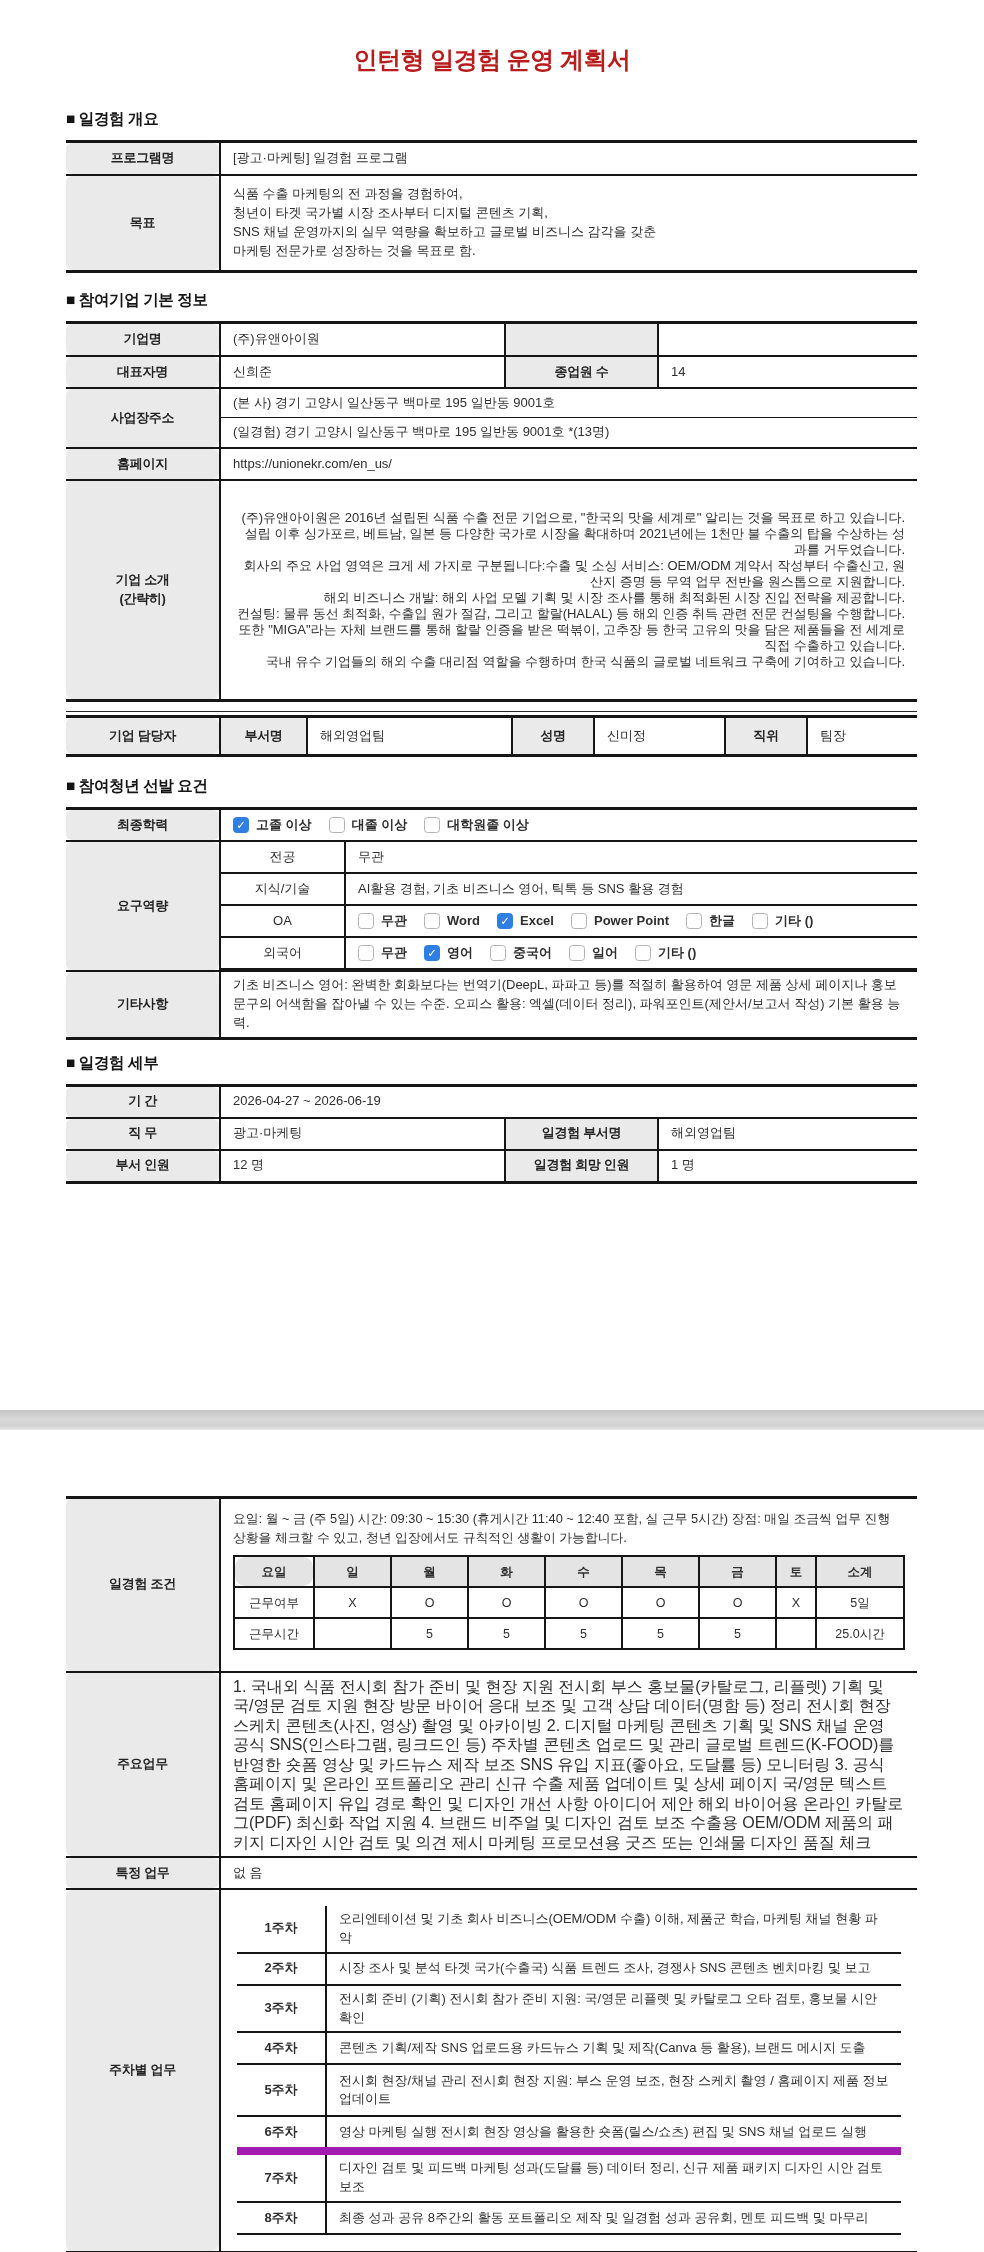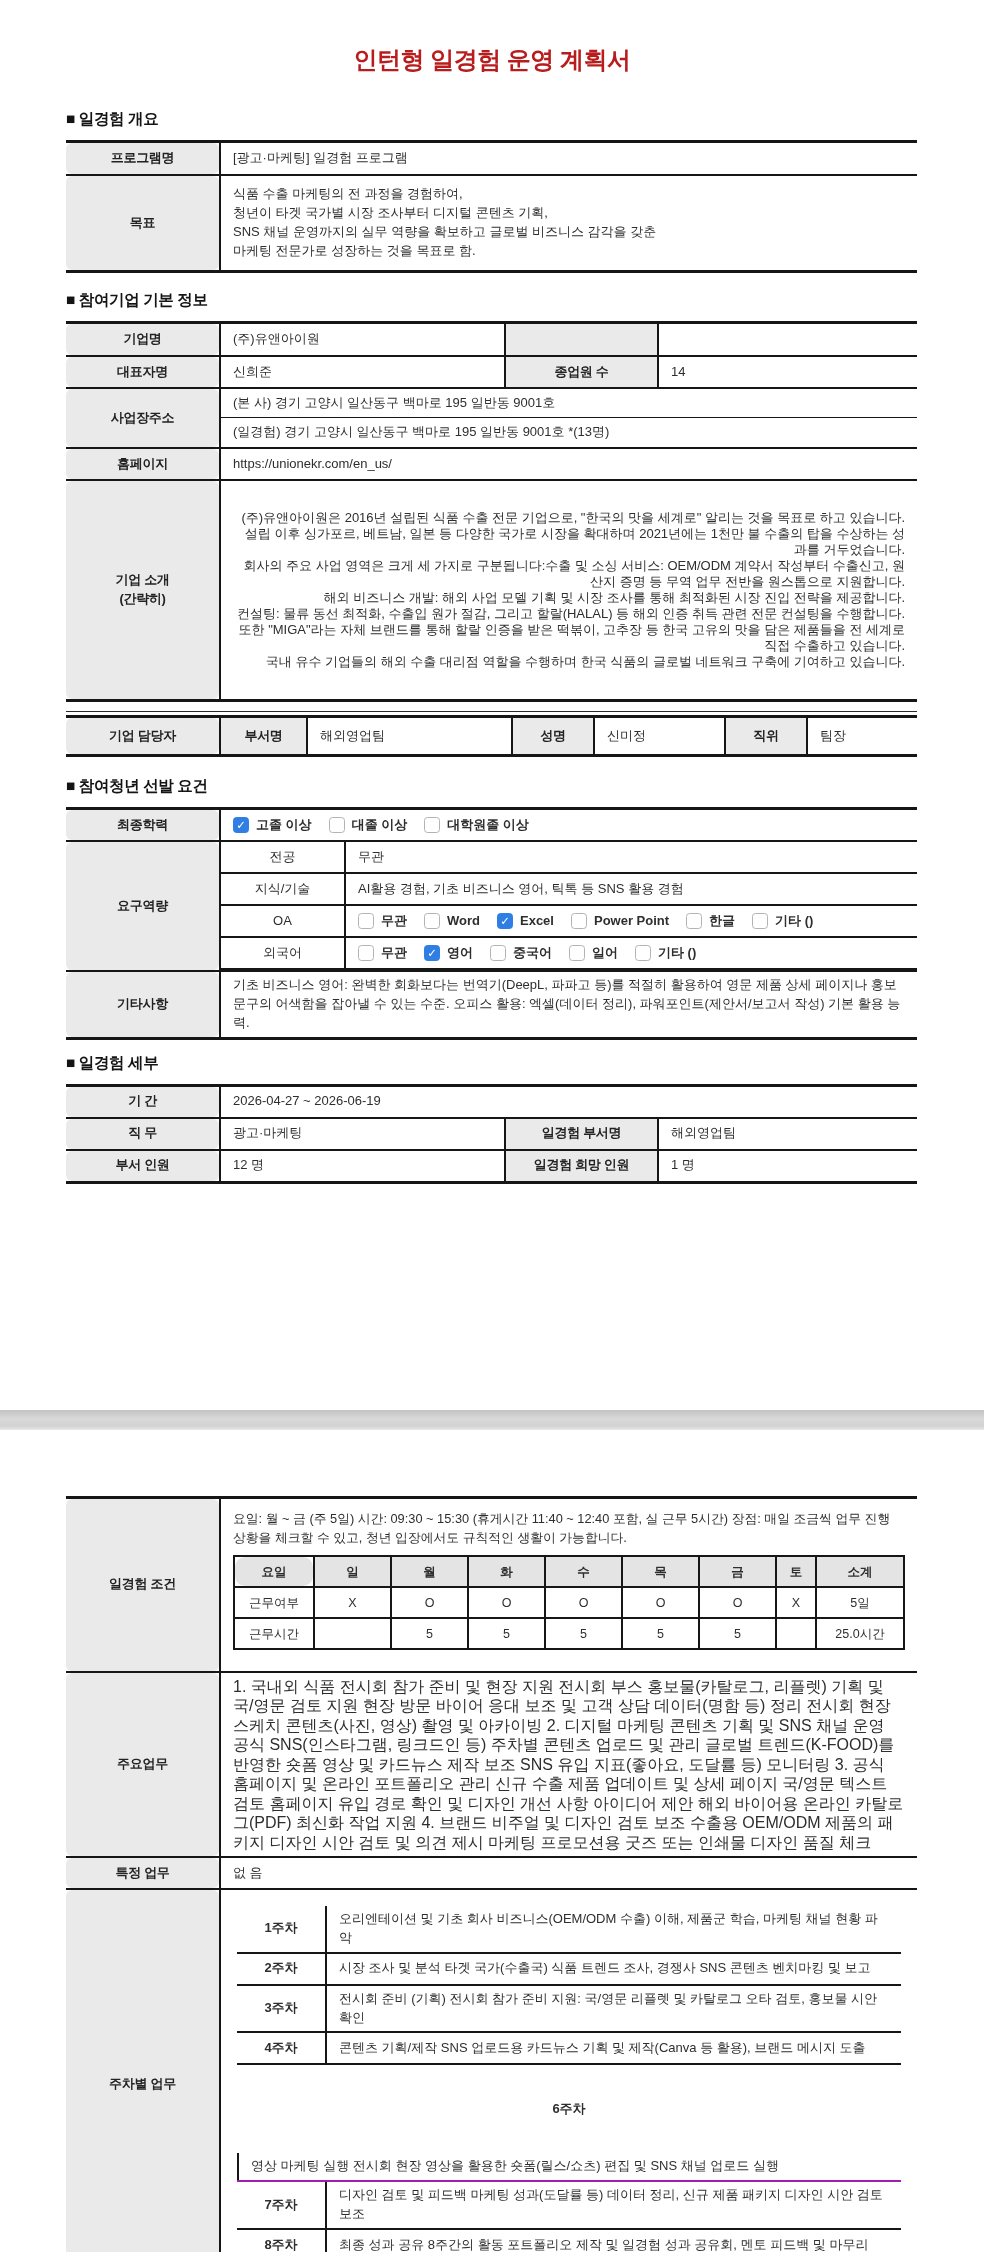--- a/index.html
+++ b/index.html
@@ -347,21 +347,25 @@
           <div class="td grow">시장 조사 및 분석 타겟 국가(수출국) 식품 트렌드 조사, 경쟁사 SNS 콘텐츠 벤치마킹 및 보고</div>
         </div>
         <div class="tr" style="border-bottom:2px solid #161616;">
           <div class="td sub bold c-week h30" style="border-left:none;">3주차</div>
           <div class="td grow">전시회 준비 (기획) 전시회 참가 준비 지원: 국/영문 리플렛 및 카탈로그 오타 검토, 홍보물 시안 확인</div>
         </div>
         <div class="tr" style="border-bottom:2px solid #161616;">
           <div class="td sub bold c-week h30" style="border-left:none;">4주차</div>
           <div class="td grow">콘텐츠 기획/제작 SNS 업로드용 카드뉴스 기획 및 제작(Canva 등 활용), 브랜드 메시지 도출</div>
         </div>
-        <div class="tr" style="border-bottom:2px solid #a21caf;flex-direction:column;">
+        <div class="tr" style="border-bottom:2px solid #161616;">
+          <div class="td sub bold c-week h50" style="border-left:none;">5주차</div>
+          <div class="td grow">전시회 현장/채널 관리 전시회 현장 지원: 부스 운영 보조, 현장 스케치 촬영 / 홈페이지 제품 정보 업데이트</div>
+        </div>
+        <div class="tr" style="border-bottom:8px solid #a21caf;">
           <div class="td sub bold c-week h30" style="border-left:none;">6주차</div>
           <div class="td grow">영상 마케팅 실행 전시회 현장 영상을 활용한 숏폼(릴스/쇼츠) 편집 및 SNS 채널 업로드 실행</div>
         </div>
         <div class="tr" style="border-bottom:2px solid #161616;">
           <div class="td sub bold c-week h30" style="border-left:none;">7주차</div>
           <div class="td grow">디자인 검토 및 피드백 마케팅 성과(도달률 등) 데이터 정리, 신규 제품 패키지 디자인 시안 검토 보조</div>
         </div>
         <div class="tr">
           <div class="td sub bold c-week h30" style="border-left:none;">8주차</div>
           <div class="td grow">최종 성과 공유 8주간의 활동 포트폴리오 제작 및 일경험 성과 공유회, 멘토 피드백 및 마무리</div>

